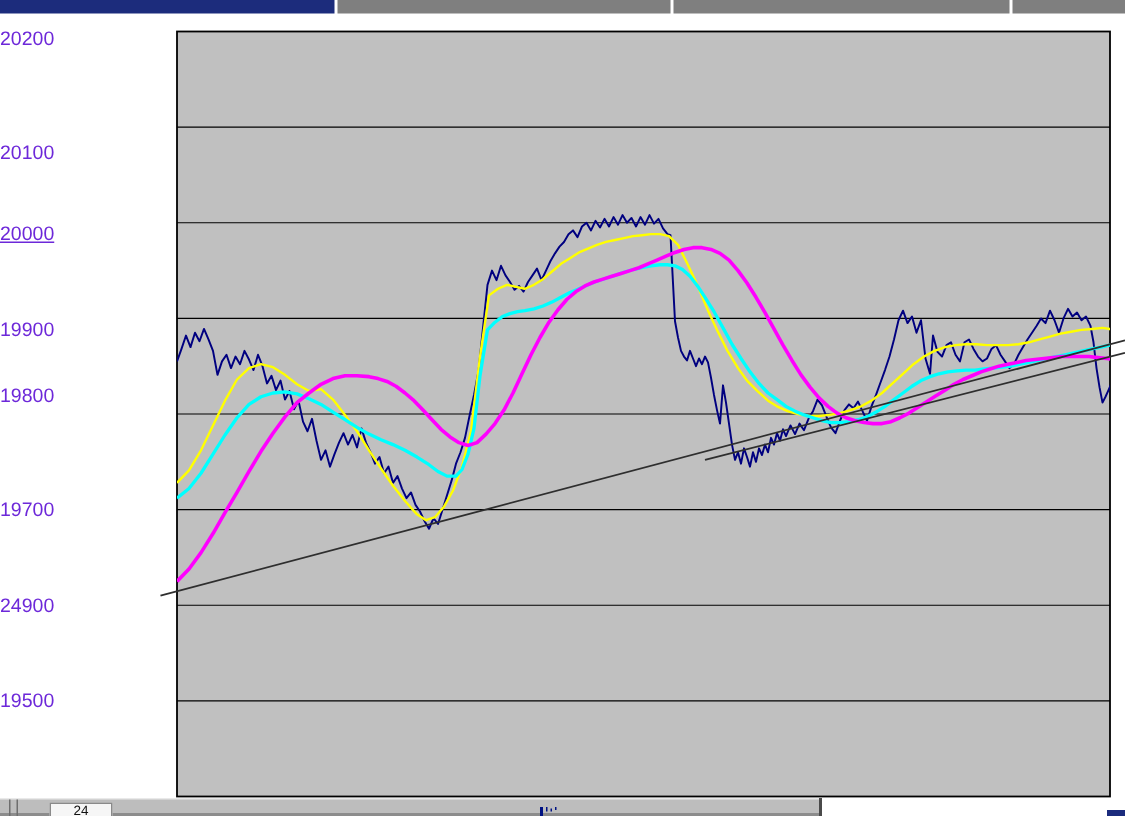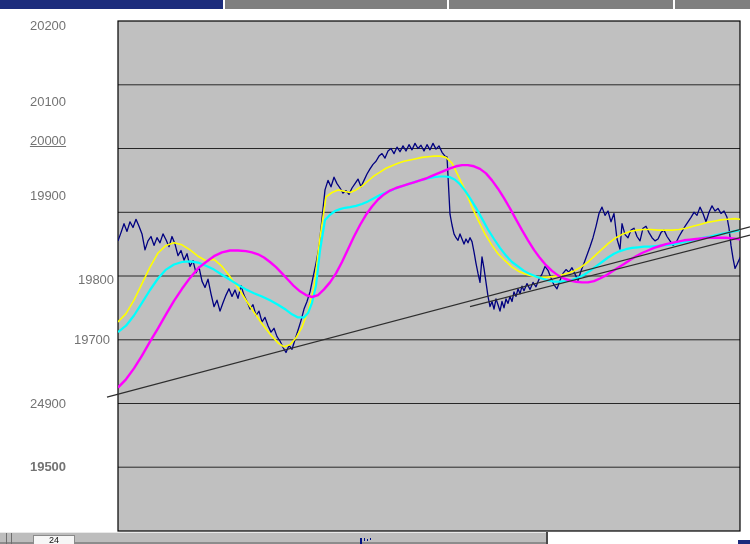--- a/index.html
+++ b/index.html
@@ -1,20 +1,20 @@
 <!DOCTYPE html>
 <html><head>
 <meta charset="utf-8">
 <style>
   html,body{margin:0;padding:0;background:#ffffff;}
   #screen{position:relative;width:750px;height:544px;background:#ffffff;overflow:hidden;
           font-family:"Liberation Sans", sans-serif;}
   .strip-seg{position:absolute;top:0;}
   #chart-svg{position:absolute;left:0;top:0;}
-  .ytick{position:absolute;left:0;width:96px;text-align:center;font-size:13px;color:#737373;
+  .ytick{position:absolute;left:0;width:96px;text-align:left;font-size:13px;color:#6d28d9;
          line-height:16px;letter-spacing:0px;}
   
   #bottom-strip{position:absolute;left:0;top:532px;width:546px;height:10px;background:#bdbdbd;
                 border-top:1px solid #e9e9e9;box-sizing:border-box;}
   #bottom-strip-edge{position:absolute;left:0;top:542px;width:546px;height:2px;background:#8c8c8c;}
   #bottom-divider{position:absolute;left:546px;top:532px;width:2px;height:12px;background:#4a4a4a;}
   .bottom-tick{position:absolute;top:533px;width:1px;height:11px;background:#6e6e6e;}
   #xlabel-box{position:absolute;left:33px;top:535px;width:42px;height:12px;background:#f6f6f6;
               border:1px solid #8a8a8a;box-sizing:border-box;font-size:9px;line-height:9px;
               text-align:center;color:#111;overflow:hidden;}
@@ -56,26 +56,26 @@
       <polyline points="118,321.9 126,313.6 134,300.2 142,283.6 150,267.1 158,253.0 166,245.4 174,242.8 182,244.8 190,249.9 198,256.2 206,260.7 214,259.4 222,266.4 230,276.6 238,287.5 246,300.2 254,312.3 262,323.8 270,334.0 278,342.9 284,346.8 290,344.8 296,337.8 302,327.0 308,311.1 314,287.5 320,237.7 326,196.9 332,192.5 338,189.9 344,191.2 350,192.5 356,189.9 362,186.1 368,181.0 374,175.9 380,172.1 386,168.3 392,165.7 398,163.2 404,161.3 410,160.0 416,158.7 422,157.4 428,156.8 434,156.1 440,156.1 446,157.4 452,163.2 458,175.3 464,188.0 472,207.1 478,219.9 485,233.9 492,245.4 498,253.7 505,260.7 512,267.1 518,270.9 525,274.1 532,276.0 539,277.3 546,277.3 553,276.6 560,275.4 567,273.4 574,270.9 581,267.1 588,262.0 595,255.6 602,249.2 609,242.8 616,237.7 623,233.9 630,231.4 637,230.1 644,229.5 651,229.5 658,230.1 665,230.1 672,230.1 679,229.5 686,228.2 693,226.3 700,224.4 707,222.4 714,221.2 721,219.9 728,219.3 735,218.6 740,219.3 743,222.4" fill="none" stroke="#ffff00" stroke-width="1.6" stroke-linejoin="round" clip-path="url(#plotclip)"></polyline>
       <polyline points="118,332.1 126,325.7 134,315.5 142,302.8 150,290.0 158,278.5 166,269.6 174,264.5 182,262.0 190,261.3 198,262.6 206,265.8 214,269.6 222,274.7 230,279.8 238,284.9 246,289.4 254,293.2 262,296.4 270,300.2 278,304.7 286,309.8 292,314.3 298,317.4 304,317.4 308,313.0 312,302.8 316,285.6 320,250.5 325,219.9 330,214.8 335,211.0 340,209.1 345,207.8 350,207.1 356,205.9 362,204.0 368,201.4 374,198.2 380,195.0 386,192.5 392,189.9 398,187.4 404,185.5 410,183.6 416,181.6 422,179.7 428,178.5 434,177.2 440,176.5 445,176.5 450,177.2 455,179.7 460,184.2 465,190.6 470,198.2 476,207.8 482,218.6 488,229.5 494,239.0 500,247.9 506,255.6 512,262.0 518,266.4 524,270.9 530,274.1 536,276.6 542,278.5 548,280.5 554,281.7 560,281.7 566,281.1 572,279.8 578,277.9 584,274.7 590,270.9 596,266.4 602,262.0 608,257.5 614,253.7 620,251.1 626,249.2 632,247.9 638,247.3 644,246.7 650,246.7 656,246.0 662,245.4 668,244.8 674,244.1 680,242.8 686,241.6 692,240.3 698,239.0 704,237.7 710,236.5 716,235.2 722,233.9 728,232.6 734,231.4 740,230.1 743,230.1" fill="none" stroke="#00ffff" stroke-width="2.2" stroke-linejoin="round" clip-path="url(#plotclip)"></polyline>
       <polyline points="118,387.6 126,379.3 134,368.4 142,355.7 150,341.7 158,328.3 166,314.3 174,300.9 182,288.8 190,277.9 198,268.4 206,262.0 214,256.2 222,252.4 230,250.5 238,250.5 246,251.1 252,252.4 258,254.3 264,257.5 270,262.0 276,267.1 282,273.4 288,279.8 294,286.2 300,291.3 306,295.1 312,297.0 318,295.1 324,289.4 330,282.4 336,273.4 342,262.0 348,249.2 354,236.5 360,225.0 366,214.8 372,206.5 378,199.5 384,194.4 390,190.6 396,188.0 402,186.1 408,184.2 414,182.3 420,180.4 426,178.5 432,175.9 438,173.4 444,170.8 450,168.3 456,166.3 462,165.1 468,165.1 474,166.3 480,168.9 486,173.4 492,180.4 498,188.7 504,198.2 510,208.4 516,219.3 522,230.1 528,240.3 534,249.9 540,258.1 546,265.2 552,270.9 558,275.4 564,278.5 570,280.5 576,281.7 582,282.4 588,282.4 594,281.1 600,278.5 606,275.4 612,271.5 618,267.7 624,263.9 630,260.1 636,256.2 642,253.0 648,250.5 654,247.9 660,246.0 666,244.1 672,242.8 678,241.6 684,240.3 690,239.7 696,239.0 702,238.4 708,237.7 714,237.7 720,237.7 726,237.7 732,238.4 738,239.0 743,239.7" fill="none" stroke="#ff00ff" stroke-width="2.4" stroke-linejoin="round" clip-path="url(#plotclip)"></polyline>
       <line x1="107" y1="397.1" x2="750" y2="226.9" stroke="#2e2e2e" stroke-width="1.2"></line>
       <line x1="470" y1="306.6" x2="750" y2="235.2" stroke="#2e2e2e" stroke-width="1.2"></line>
     </svg>
 
   <div id="y-axis">
       <div class="ytick" style="top: 18px;">20200</div>
       <div class="ytick" style="top: 94px;">20100</div>
-      <div class="ytick" style="top: 133px; text-decoration: underline;">20000</div>
-      <div class="ytick" style="top: 188px;">19900</div>
-      <div class="ytick" style="top: 272px; margin-left: 48px;">19800</div>
-      <div class="ytick" style="top: 331.75px; padding-left: 44px;">19700</div>
+      <div class="ytick" style="top: 148px; text-decoration: underline;">20000</div>
+      <div class="ytick" style="top: 212px;">19900</div>
+      <div class="ytick" style="top: 256px;">19800</div>
+      <div class="ytick" style="top: 331.75px;">19700</div>
       <div class="ytick" style="top: 395.5px;">24900</div>
-      <div class="ytick" style="top: 459.25px; font-weight: bold;">19500</div>
+      <div class="ytick" style="top: 459.25px;">19500</div>
       <div class="ytick" style="top: 529px;">19400</div>
     </div>
 
   <div id="bottom-strip"></div>
   <div id="bottom-strip-edge"></div>
   <div id="bottom-divider"></div>
   <div class="bottom-tick" style="left:6px"></div>
   <div class="bottom-tick" style="left:11px"></div>
   <div id="xlabel-box">
     <span>24</span>

